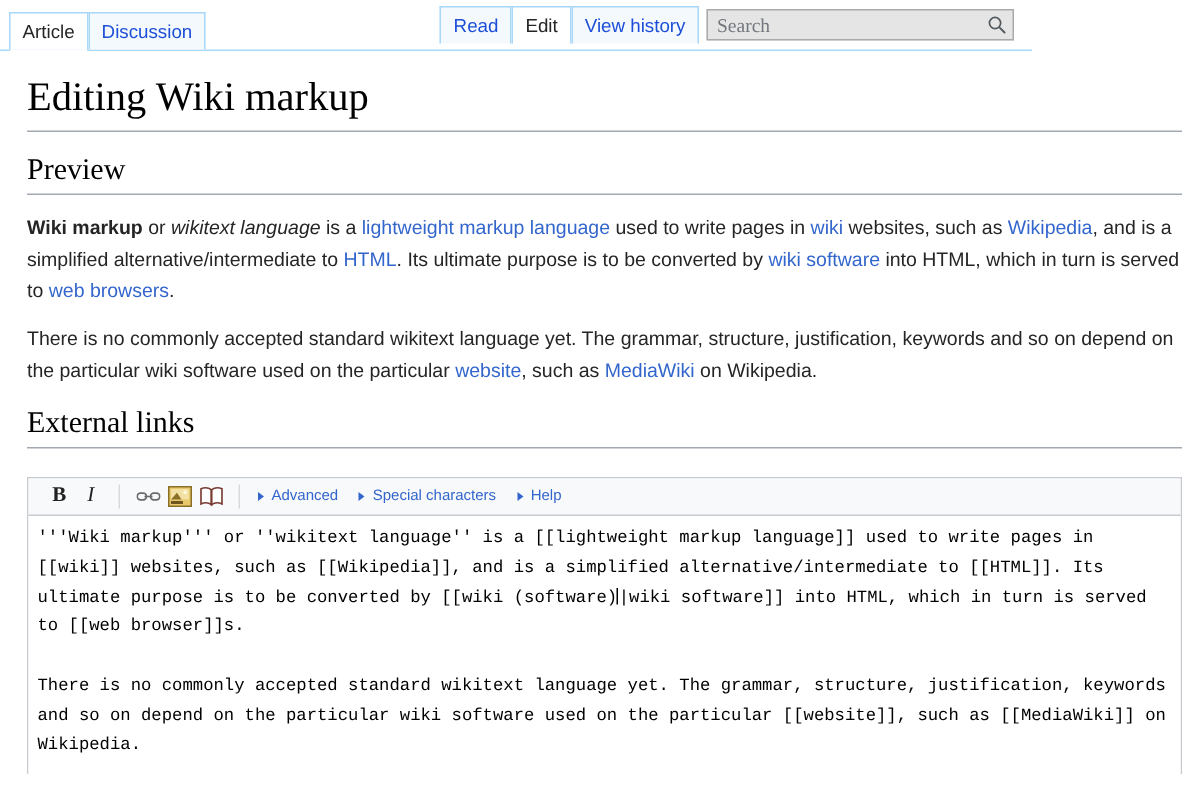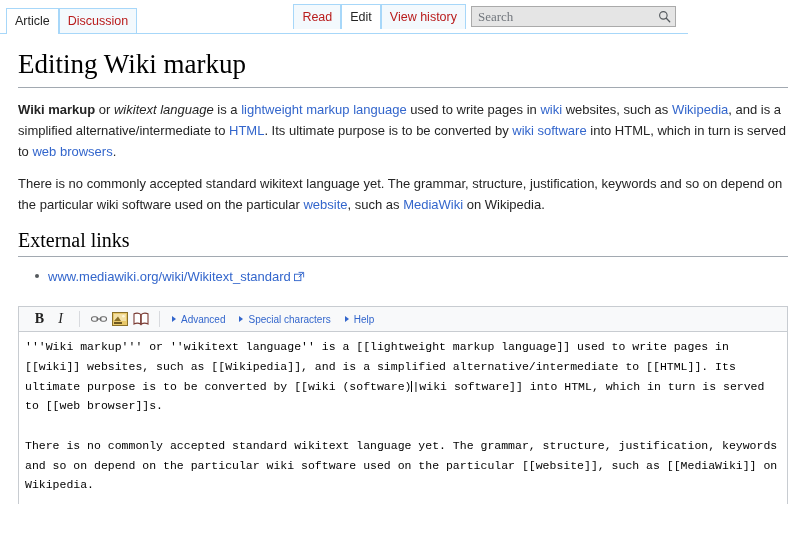--- a/index.html
+++ b/index.html
@@ -53,21 +53,21 @@
     border: 1px solid transparent;
     border-bottom: none;
     box-sizing: border-box;
     height: 25px;
     display: flex;
     align-items: center;
   }
   .tab.inactive {
     background: #f3f9fd;
     border-color: #a7d7f9;
-    color: #b91c1c;
+    color: #1d4ed8;
     cursor: pointer;
     align-items: flex-end;
   }
   .tab.active {
     background: #ffffff;
     border-color: #a7d7f9;
     color: #252525;
     position: relative;
     z-index: 3;
   }
@@ -301,35 +301,29 @@
         <line x1="10.2" y1="10.2" x2="14.4" y2="14.4" stroke="#54595d" stroke-width="1.6" stroke-linecap="round"></line>
       </svg>
     </button>
   </div>
 </div>
 
 <div class="content">
 
   <h1 class="firstHeading">Editing Wiki markup</h1>
 
+  <h2 class="section">Preview</h2>
 
   <p class="para"><span class="bold">Wiki markup</span><span> or </span><span class="ital">wikitext language</span><span> is a </span><a class="blue" href="#">lightweight markup language</a><span> used to write pages in </span><a class="blue" href="#">wiki</a><span> websites, such as </span><a class="blue" href="#">Wikipedia</a><span>, and is a simplified alternative/intermediate to </span><a class="blue" href="#">HTML</a><span>. Its ultimate purpose is to be converted by </span><a class="blue" href="#">wiki software</a><span> into HTML, which in turn is served to </span><a class="blue" href="#">web browsers</a><span>.</span></p>
 
   <p class="para"><span>There is no commonly accepted standard wikitext language yet. The grammar, structure, justification, keywords and so on depend on the particular wiki software used on the particular </span><a class="blue" href="#">website</a><span>, such as </span><a class="blue" href="#">MediaWiki</a><span> on Wikipedia.</span></p>
 
   <h2 class="section">External links</h2>
 
   <ul class="extlinks">
-    <li>
-      <a class="blue" href="#">www.mediawiki.org/wiki/Wikitext_standard</a><span class="ext-icon"><svg width="11" height="11" viewBox="0 0 12 12" aria-hidden="true">
-            <rect x="0.5" y="3.5" width="7" height="7" fill="none" stroke="#3366cc" stroke-width="1"></rect>
-            <polyline points="5,1.5 10.5,1.5 10.5,7" fill="none" stroke="#3366cc" stroke-width="1"></polyline>
-            <line x1="5.2" y1="6.8" x2="10.2" y2="1.8" stroke="#3366cc" stroke-width="1"></line>
-          </svg></span>
-    </li>
   </ul>
 </div>
 
 <div class="editor">
 
   <div class="toolbar">
     <div class="tb-group">
       <button class="tb-btn b">B</button>
       <button class="tb-btn i">I</button>
     </div>

